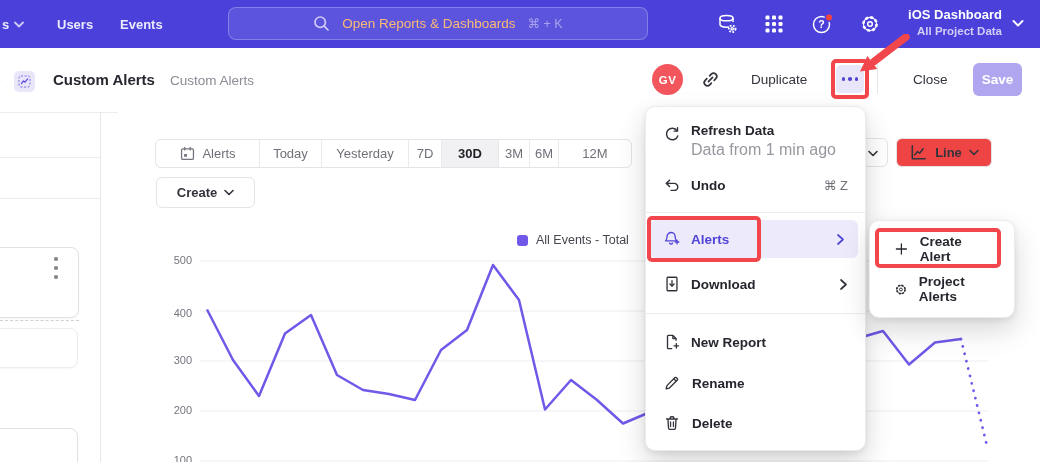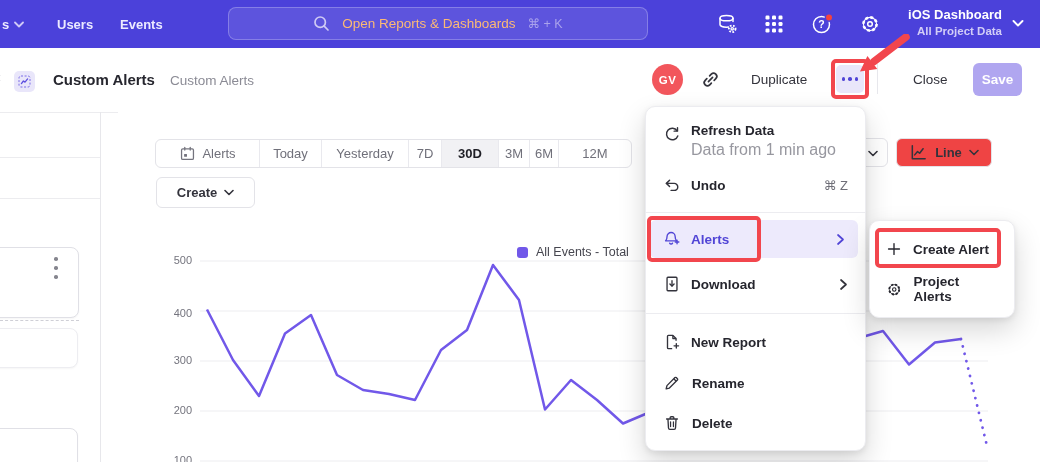--- a/index.html
+++ b/index.html
@@ -65,21 +65,21 @@
   .sliver-btn{left:836px;top:138px;width:52px;height:29px;border-radius:6px;border:1px solid var(--border);
     background:#fff;z-index:2;cursor:pointer;}
   .sliver-btn svg{position:absolute;left:31px;top:11px;}
   .linetype-btn{left:896px;top:138px;width:96px;height:29px;border-radius:6px;border:1px solid var(--border);
     background:#ef4444;display:flex;align-items:center;justify-content:center;gap:7px;font-size:13px;
     font-weight:600;color:var(--ink2);cursor:pointer;z-index:2;}
 
   
   #chart-svg{position:absolute;left:0;top:0;z-index:1;pointer-events:none;}
   .ytick{position:absolute;left:158px;width:34px;text-align:right;font-size:11px;color:#74747e;z-index:1;}
-  .legend{left:517px;top:233px;display:flex;align-items:center;gap:8px;z-index:1;cursor:pointer;margin-top:12px;}
+  .legend{left:517px;top:233px;display:flex;align-items:center;gap:8px;z-index:1;cursor:pointer;}
   .legend-swatch{width:11px;height:11px;border-radius:3px;background:#6a5ae0;}
   .legend-label{font-size:12.5px;color:#46464f;}
 
   
   .side-divider{position:absolute;left:0;height:1px;background:#ececef;z-index:1;}
   .main-vline{position:absolute;left:100px;top:112px;width:1px;height:350px;background:#e7e7eb;z-index:1;}
   .side-card{position:absolute;left:-20px;background:#fff;border:1px solid #e0e0e6;border-radius:8px;
     box-shadow:0 1px 2px rgba(0,0,0,.04);z-index:2;cursor:pointer;}
   .kebab{position:absolute;left:54px;top:257px;display:flex;flex-direction:column;gap:5.5px;z-index:3;cursor:pointer;}
   .kebab i{width:3.5px;height:3.5px;border-radius:50%;background:#85858e;}
@@ -97,21 +97,21 @@
   .mi-refresh{height:52px;align-items:flex-start;padding-top:10px;}
   .mi-undo{height:40px;}
   .mi-alerts{height:38px;margin:0 7px 0 4px;padding:0 13px;background:#edeafc;border-radius:6px;}
   .mi-alerts .mi-label{color:var(--accent);}
   .mi-download{height:44px;margin-top:4px;}
   .mi-plain{height:40px;gap:11px;}
   .mi-newreport{height:42px;}
 
   
   .submenu{left:869px;top:220px;width:146px;background:#fff;border:1px solid #ececf0;border-radius:10px;
-    box-shadow:0 2px 6px rgba(0,0,0,.08),0 12px 28px rgba(0,0,0,.16);z-index:11;padding:8px 0;}
+    box-shadow:0 2px 6px rgba(0,0,0,.08),0 12px 28px rgba(0,0,0,.16);z-index:11;padding:8px 8px;}
   .submenu .menu-item{height:40px;padding:0 16px;gap:11px;}
 
   
   .red-box{position:absolute;border:4px solid var(--red);border-radius:5px;z-index:20;pointer-events:none;}
   .red-box-more{left:831px;top:59px;width:38px;height:40px;}
   .red-box-alerts{left:647px;top:216px;width:114px;height:46px;}
   .red-box-create{left:875px;top:228px;width:126px;height:40px;}
   .red-arrow{left:850px;top:34px;z-index:21;pointer-events:none;}
 </style>
 </head>

